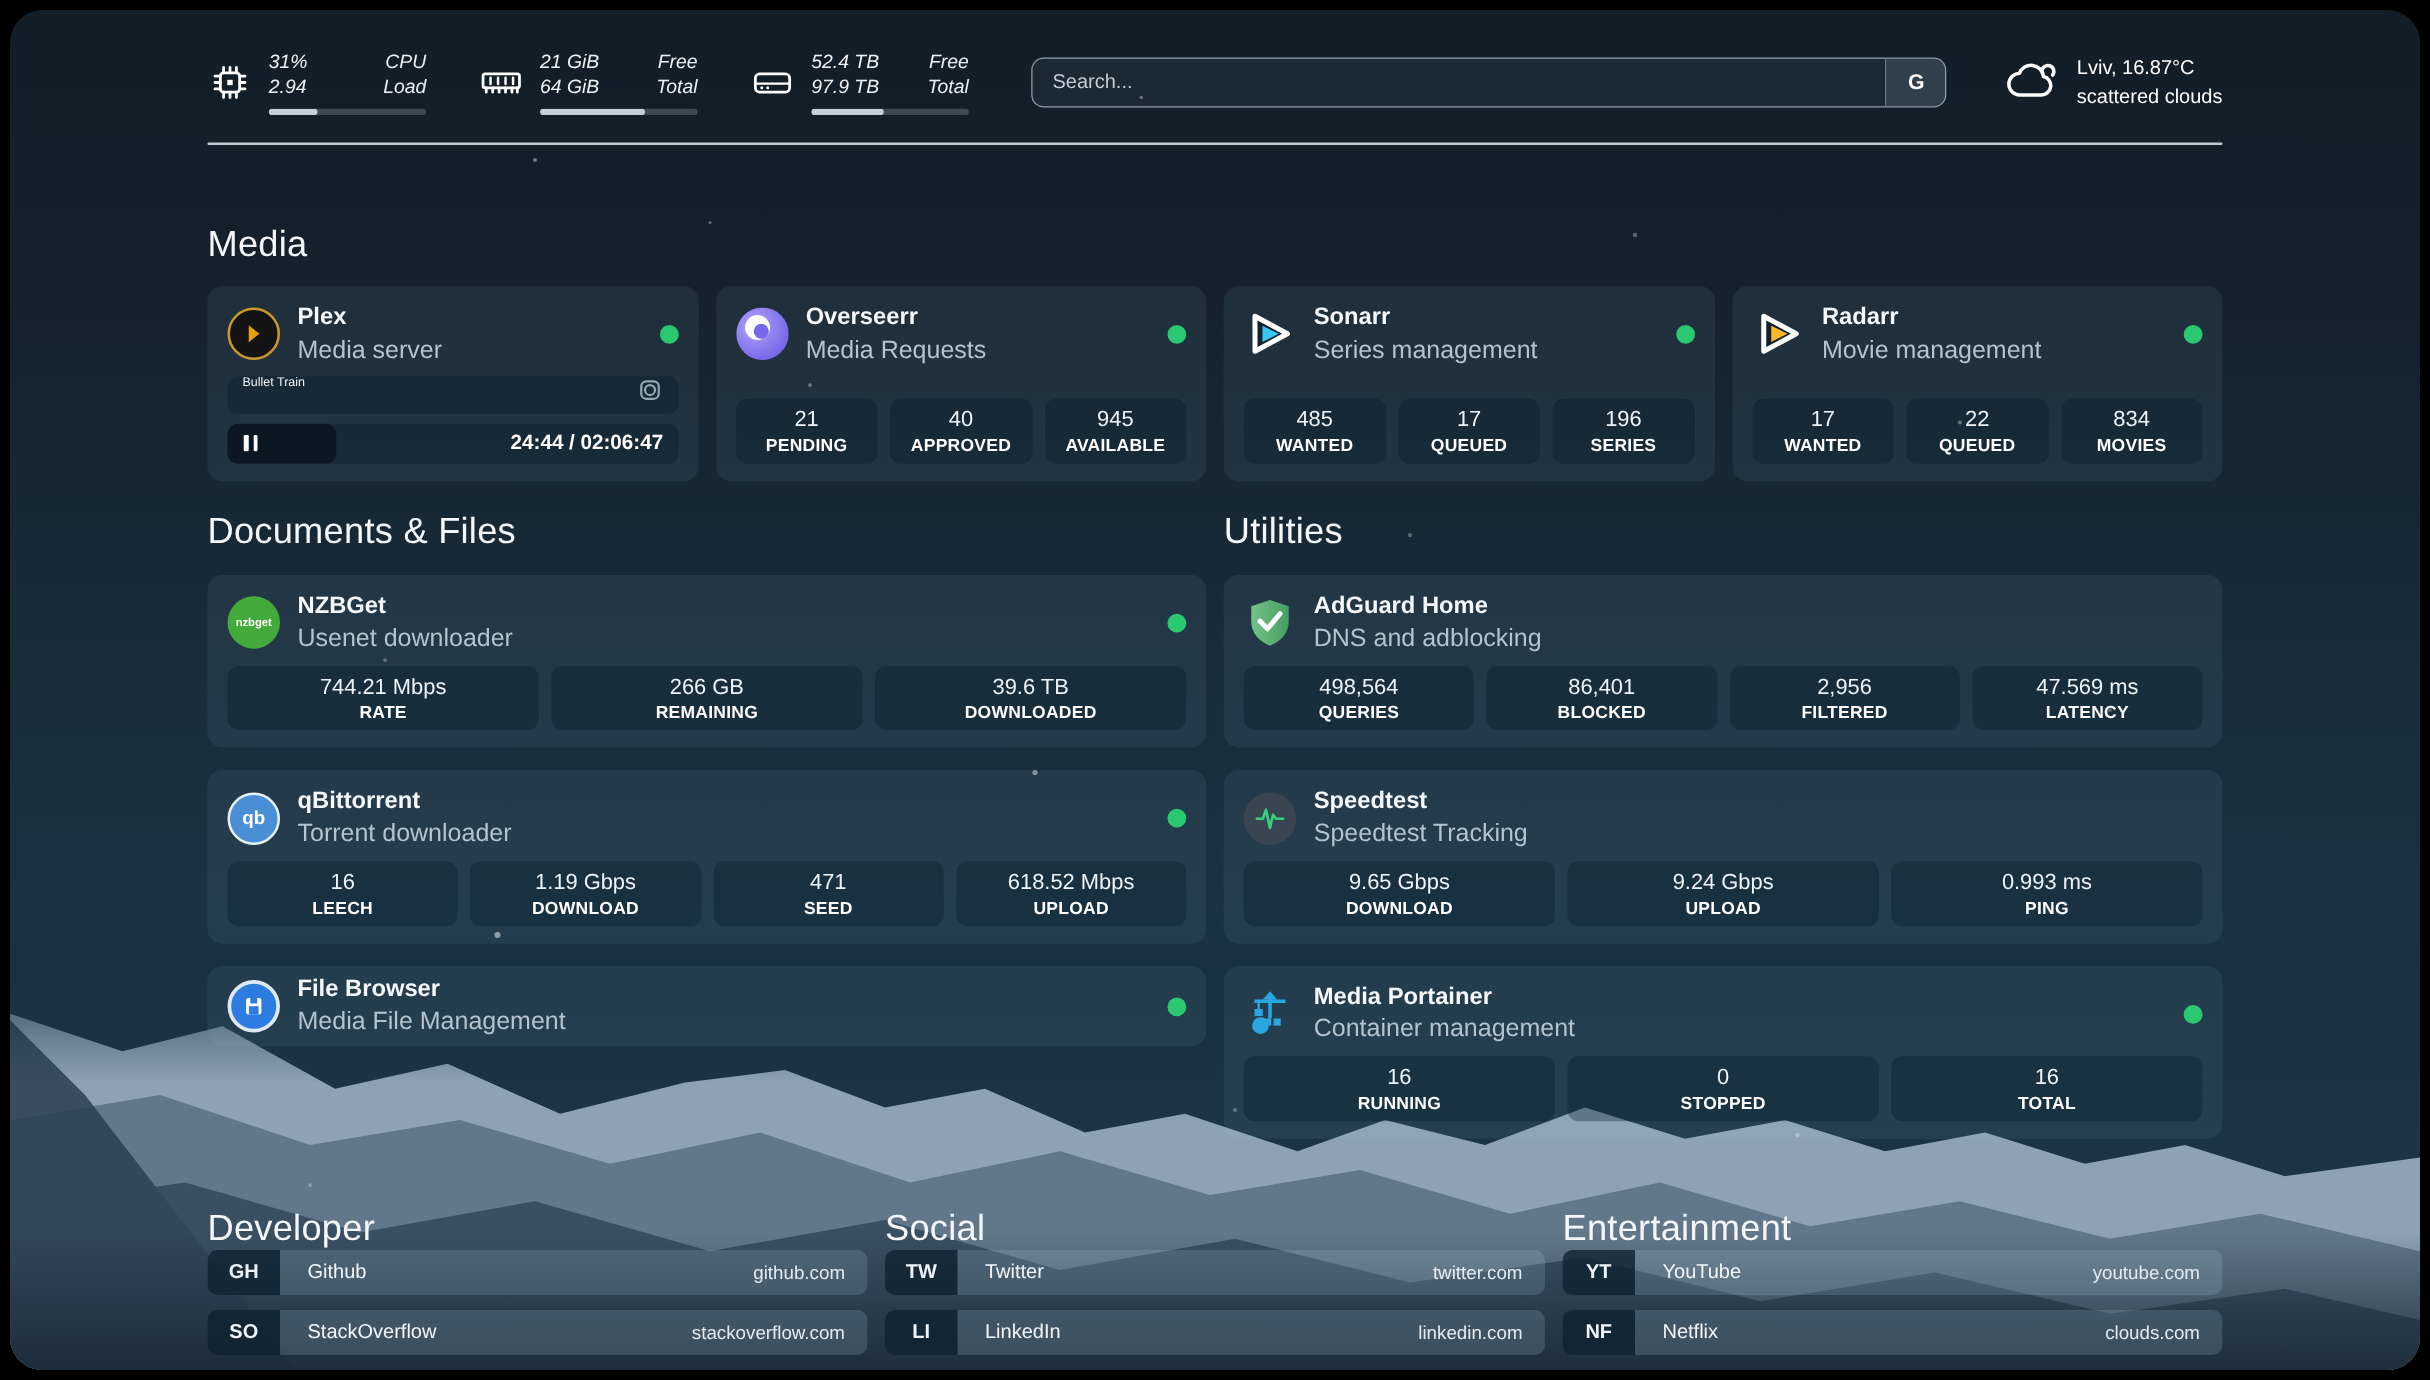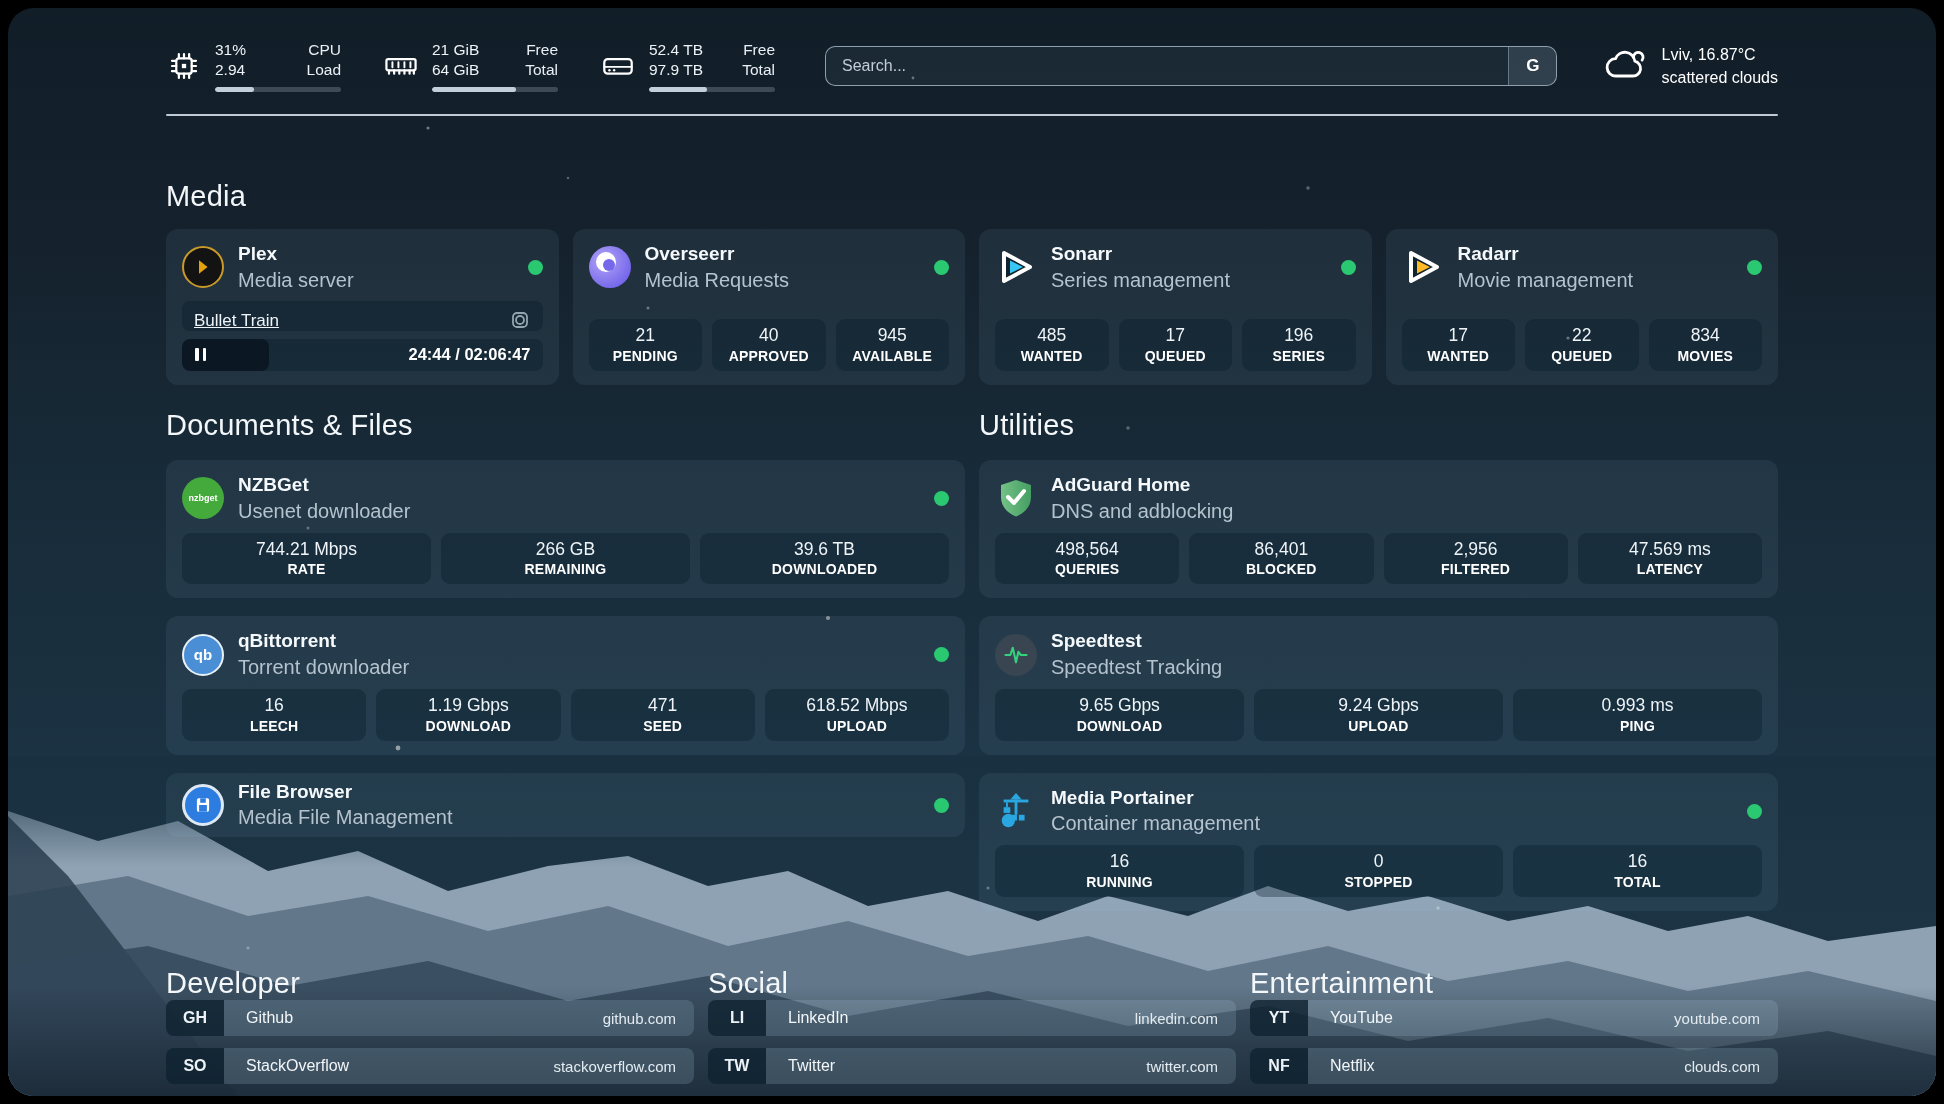--- a/index.html
+++ b/index.html
@@ -5,21 +5,21 @@
   * { margin:0; padding:0; box-sizing:border-box; }
   html,body { width:1944px; height:1104px; background:#000; font-family:"Liberation Sans", sans-serif; }
   .window { position:absolute; inset:8px; border-radius:26px; overflow:hidden;
     background:linear-gradient(180deg,#111d27 0%, #15222e 22%, #182b39 45%, #1b3242 68%, #1c3544 100%); }
   .mountains { position:absolute; left:0; right:0; bottom:0; height:340px; z-index:1; }
   .specks { position:absolute; inset:0; z-index:3; pointer-events:none; }
   .content { position:relative; z-index:2; padding:0 158px; }
 
   
   .topbar { display:flex; align-items:center; margin-top:34px; height:48px; }
-  .stats-group { display:flex; gap:42px; }
+  .stats-group { display:flex; gap:42px;font-style:italic; }
   .sys-stat { display:flex; align-items:center; gap:13px; }
   .sys-icon { width:36px; height:36px; flex:none; color:#fff; }
   .sys-body { width:126px; }
   .sys-cols { display:flex; justify-content:space-between; font-size:15.5px; color:#eef3f7; line-height:1.32; }
   .sys-labs { text-align:right; color:#e9eff4; }
   .sys-track { margin-top:7px; height:5px; border-radius:3px; background:rgba(173,190,203,.28); overflow:hidden; }
   .sys-fill { height:100%; border-radius:3px; background:#c3cfda; }
 
   .searchbar { flex:1; height:40px; margin:0 46px 0 50px; border:1.6px solid rgba(171,189,203,.8);
     border-radius:10px; background:rgba(140,175,198,.08); display:flex; align-items:center; overflow:hidden;justify-content:flex-end; }
@@ -52,22 +52,22 @@
   .svc-desc { font-size:20px; color:#b4c3cd; margin-top:3px; }
   .status-dot { width:15px; height:15px; border-radius:50%; background:#29c871; margin-left:auto; flex:none; }
 
   .stat-row { display:flex; gap:10px; margin-top:10px; }
   .stat { flex:1; background:rgba(4,23,36,.33); border-radius:9px; text-align:center; padding:5px 4px;
     min-height:47px; display:flex; flex-direction:column; justify-content:center; }
   .stat-v { font-size:17.5px; color:#eef4f8; line-height:1.3; }
   .stat-l { font-size:14px; font-weight:700; color:#fff; line-height:1.35; letter-spacing:.2px; }
 
   
-  .plex-row { background:rgba(4,23,36,.33); border-radius:8px; height:30px; display:flex; align-items:flex-end;
-    padding:0 12px; margin-top:9px; font-size:17px; color:#eef4f8;text-decoration:underline; }
+  .plex-row { background:rgba(4,23,36,.33); border-radius:8px; height:30px; display:flex; align-items:flex-start;
+    padding:0 12px; margin-top:9px; font-size:10px; color:#eef4f8; }
   .plex-row svg { margin-left:auto; color:#93a5b1; }
   .plex-progress { position:relative; background:rgba(4,23,36,.33); border-radius:8px; height:32px;
     margin-top:8px; overflow:hidden; display:flex; align-items:center; }
   .plex-played { position:absolute; left:0; top:0; bottom:0; background:rgba(9,20,32,.85);
     border-radius:8px; display:flex; align-items:center; padding-left:13px; }
   .pause-btn { display:flex; gap:4px; cursor:pointer; }
   .pause-btn i { display:block; width:3.5px; height:13px; background:#fff; border-radius:1px; }
   .plex-time { margin-left:auto; padding-right:12px; font-size:16.5px; font-weight:600; color:#fff; z-index:1; }
 
   
@@ -575,31 +575,31 @@
               <span class="bm-url">dev.to</span>
               </div>
           </div>
         </div>
       </div>
 
       <div class="bm-col">
         <div class="section-title">Social</div>
         <div class="bm-rows">
           <div class="bm-row">
+            <div class="bm-abbr">TW</div>
+            <div class="bm-main">
+                <span>Twitter</span>
+              <span class="bm-url">twitter.com</span>
+              </div>
+          </div>
+          <div class="bm-row">
             <div class="bm-abbr">LI</div>
             <div class="bm-main">
                 <span>LinkedIn</span>
               <span class="bm-url">linkedin.com</span>
-              </div>
-          </div>
-          <div class="bm-row">
-            <div class="bm-abbr">TW</div>
-            <div class="bm-main">
-                <span>Twitter</span>
-              <span class="bm-url">twitter.com</span>
               </div>
           </div>
         </div>
       </div>
 
       <div class="bm-col">
         <div class="section-title">Entertainment</div>
         <div class="bm-rows">
           <div class="bm-row">
             <div class="bm-abbr">YT</div>

